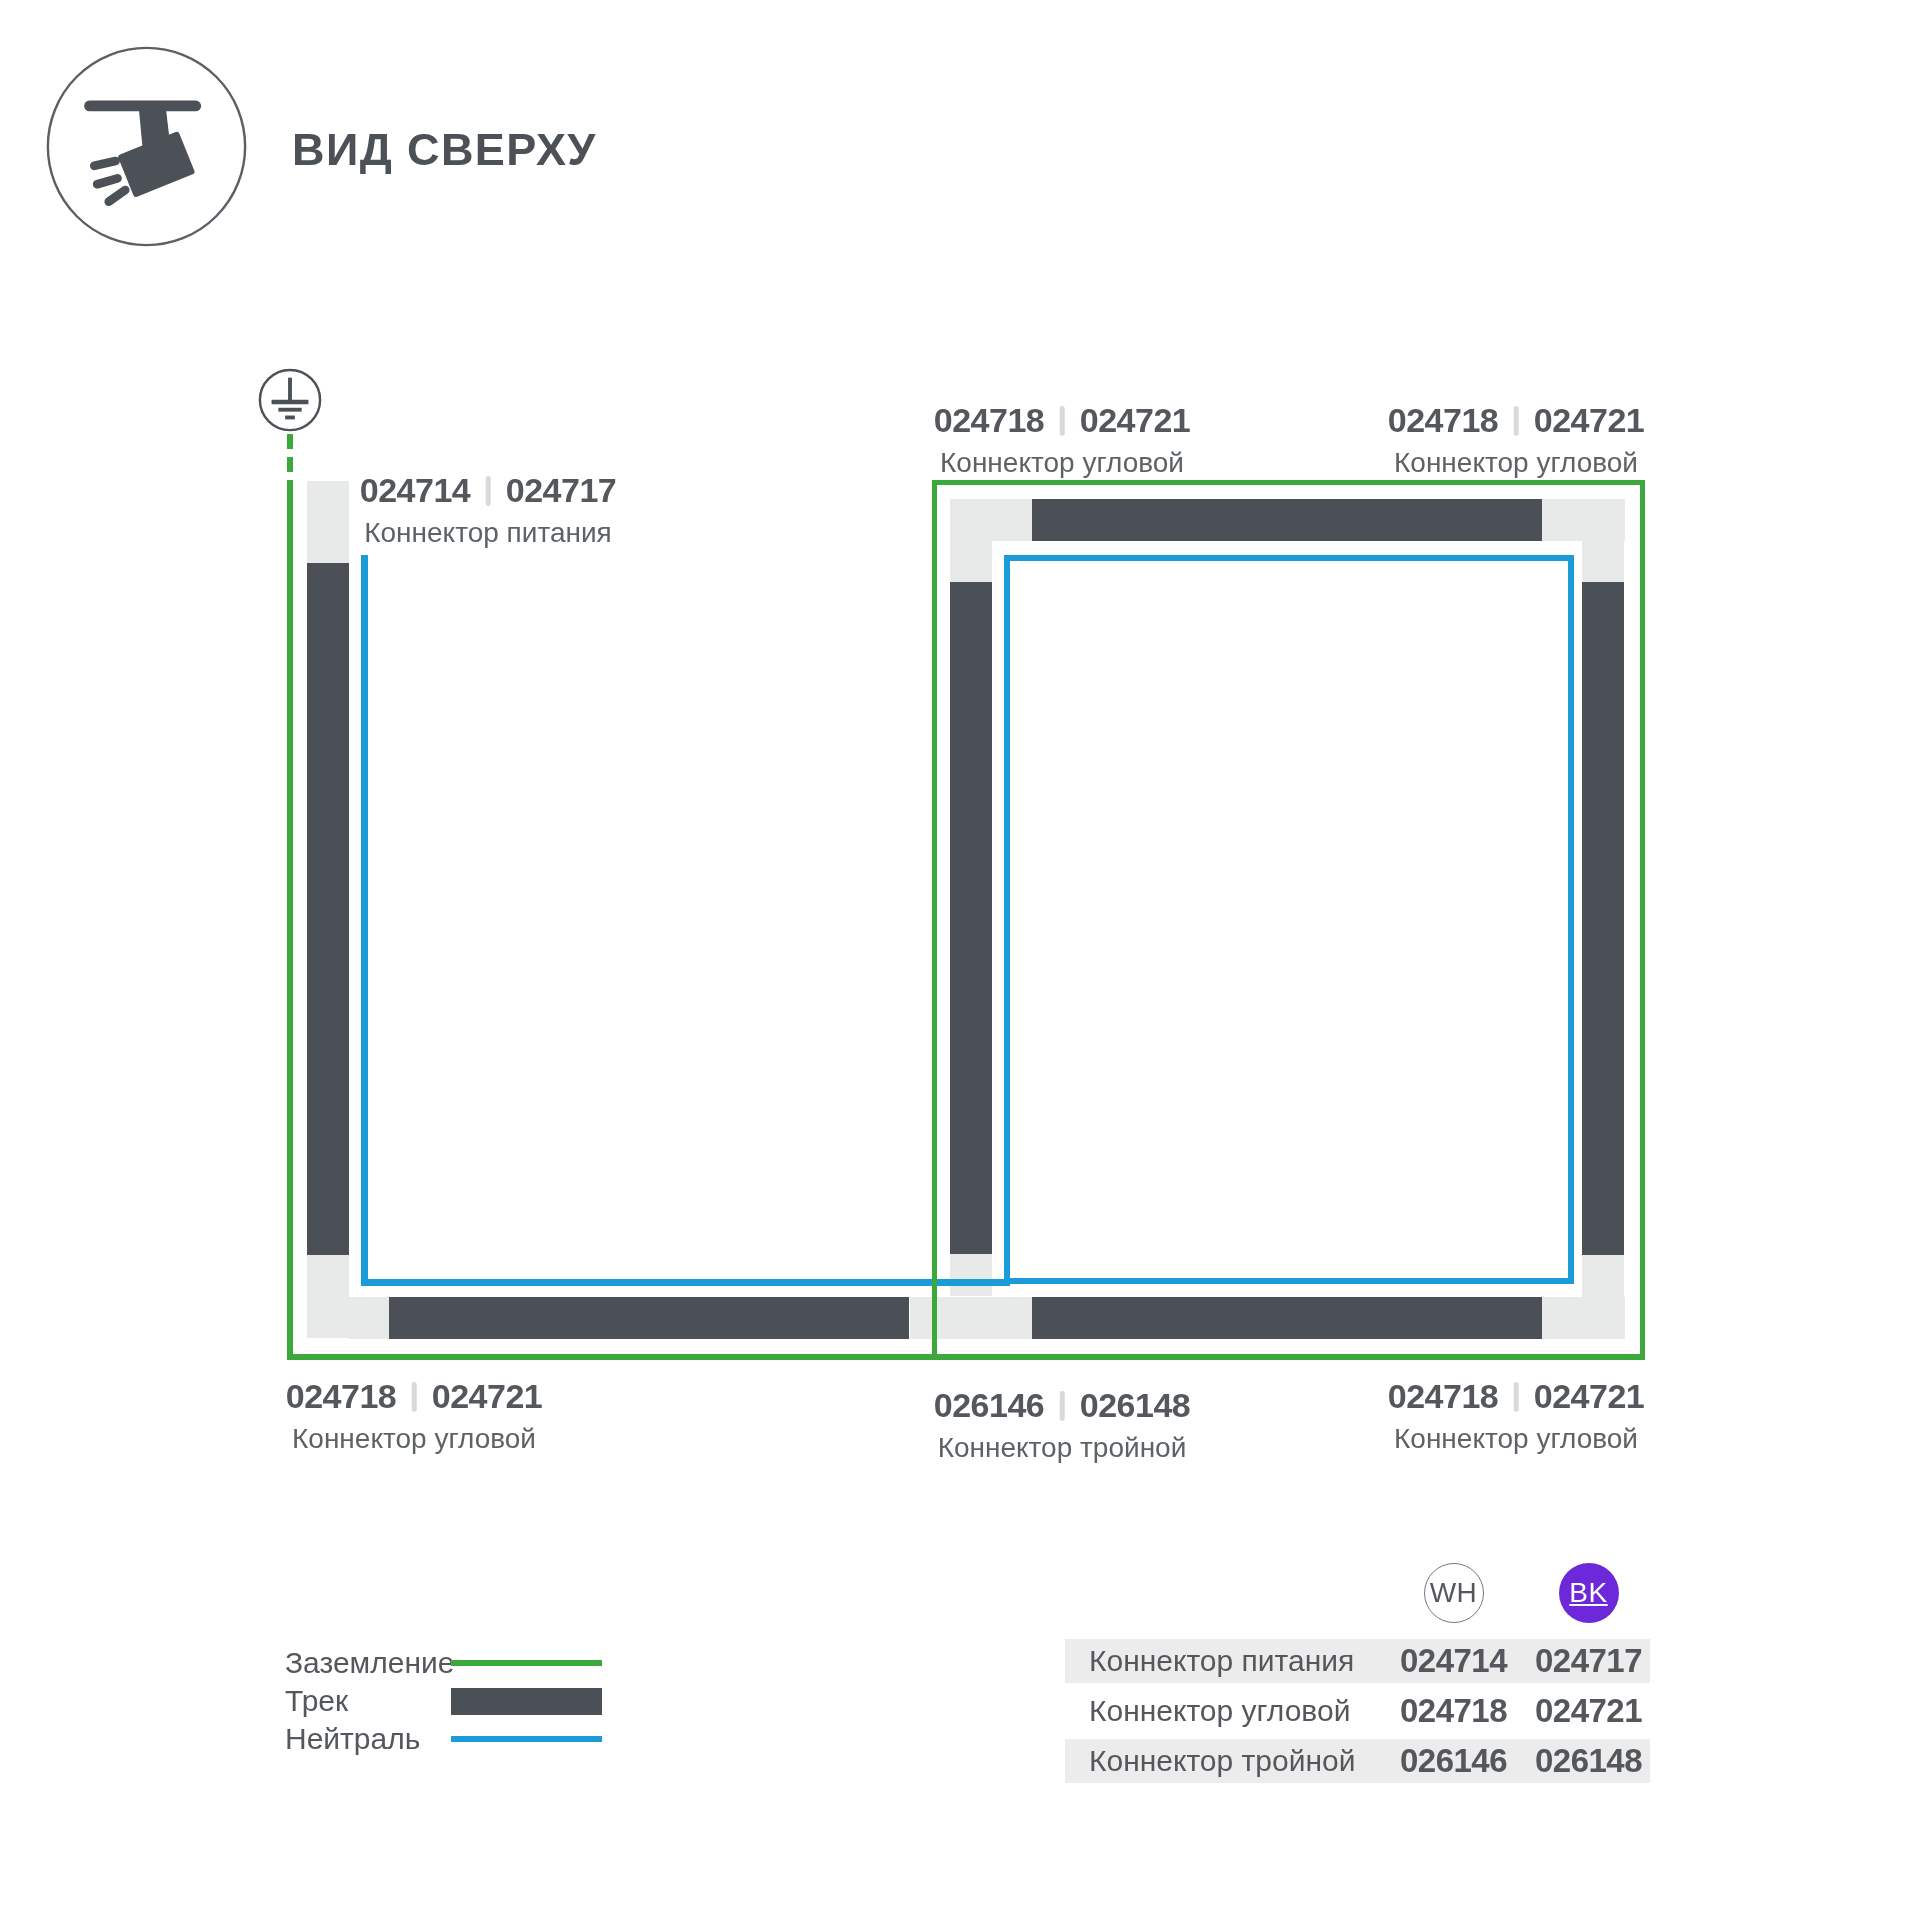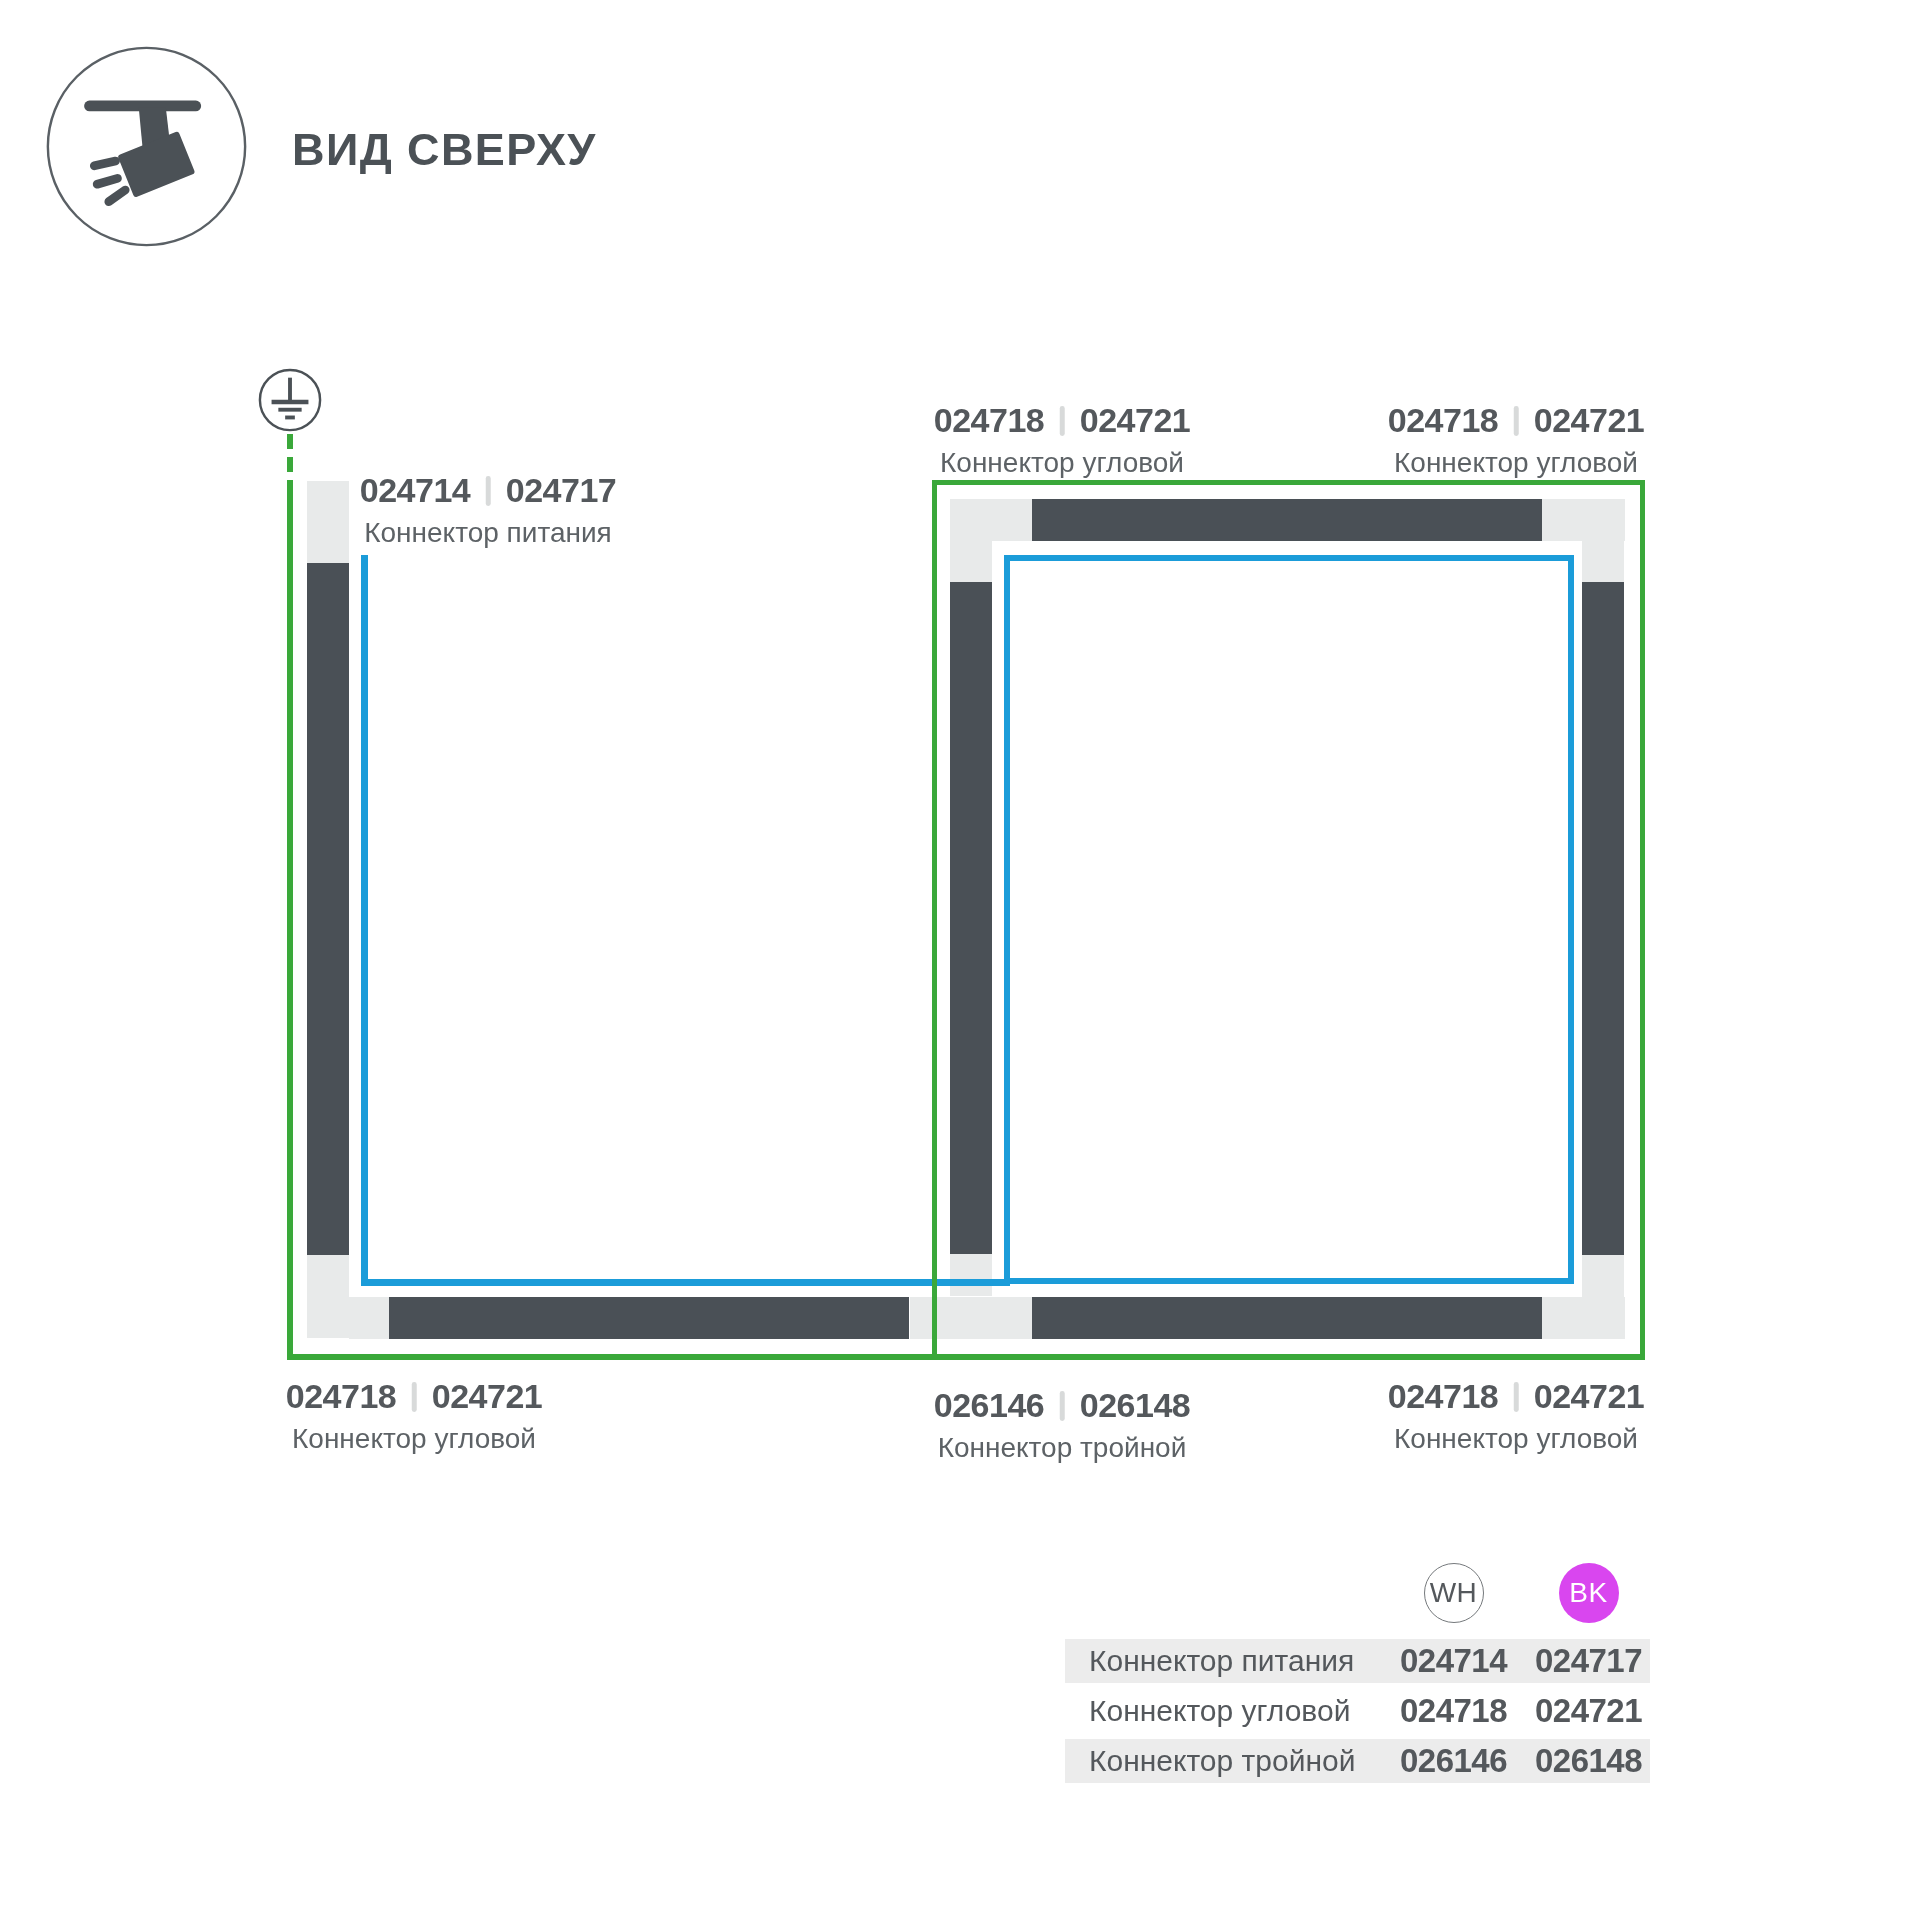--- a/index.html
+++ b/index.html
@@ -45,21 +45,21 @@
 
   
   .parts-table{position:absolute;left:1065px;top:1562px;width:585px;z-index:5;}
   .t-head{display:grid;grid-template-columns:316px 145px 125px;align-items:center;margin-bottom:15.4px;height:62px;}
   .variant-cell{display:flex;justify-content:center;}
   .variant-circle{
     width:60px;height:60px;border-radius:50%;display:flex;align-items:center;justify-content:center;
     font-size:28px;letter-spacing:0.5px;box-sizing:border-box;
   }
   .variant-circle.wh{background:#ffffff;border:1.9px solid #75797c;color:#54585c;}
-  .variant-circle.bk{background:#d946ef;color:#ffffff;}
+  .variant-circle.bk{background:#6d28d9;color:#ffffff;text-decoration:underline;}
   .t-row{display:grid;grid-template-columns:316px 145px 125px;align-items:center;height:44px;margin-bottom:5.8px;}
   .t-row.shaded{background:#ececec;}
   .t-name{font-size:30px;color:#54585c;padding-left:24px;}
   .t-val{font-size:33px;font-weight:bold;color:#54585c;text-align:center;letter-spacing:-0.5px;}
 </style>
 </head>
 <body>
 
 <div class="page">
 
@@ -167,20 +167,34 @@
 
   <div class="part-label" style="left:1516px;top:1377px;">
     <div class="codes">
       <span class="code">024718</span>
       <span class="code-divider"></span>
       <span class="code">024721</span>
     </div>
     <div class="part-name">Коннектор угловой</div>
   </div>
 
+  <div class="legend">
+    <div class="legend-row">
+      <span class="legend-label">Заземление</span>
+      <span class="swatch swatch-ground"></span>
+    </div>
+    <div class="legend-row">
+      <span class="legend-label">Трек</span>
+      <span class="swatch swatch-track"></span>
+    </div>
+    <div class="legend-row">
+      <span class="legend-label">Нейтраль</span>
+      <span class="swatch swatch-neutral"></span>
+    </div>
+  </div>
 
   <div class="parts-table">
     <div class="t-head">
       <span></span>
       <span class="variant-cell">
         <span class="variant-circle wh">WH</span>
       </span>
       <span class="variant-cell">
         <span class="variant-circle bk">BK</span>
       </span>

